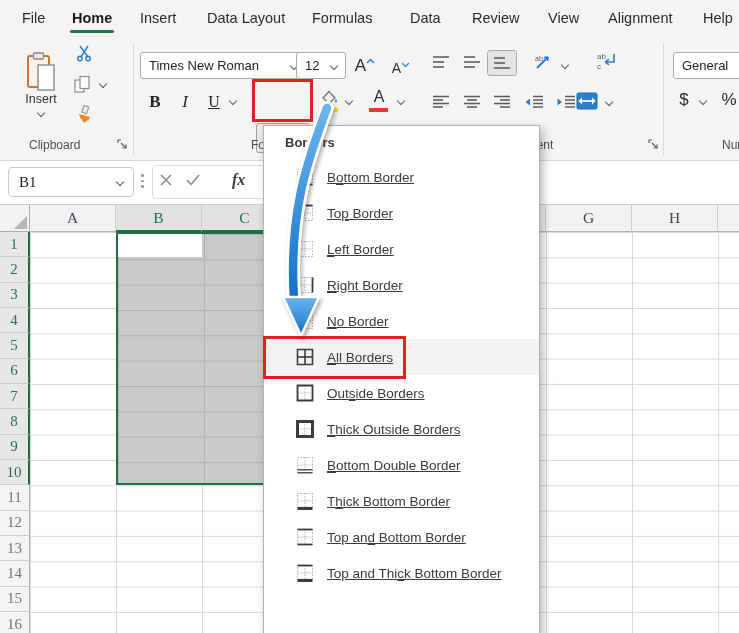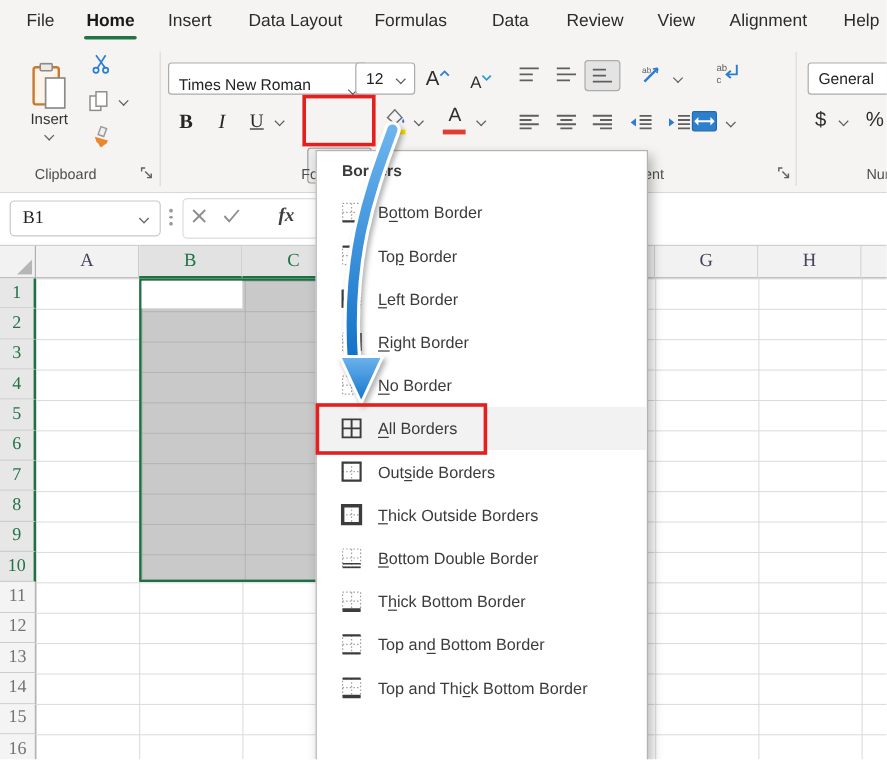--- a/index.html
+++ b/index.html
@@ -68,22 +68,22 @@
   .selection { position:absolute; border:2px solid #1f7145; background:#c9c9c9;
         background-image:linear-gradient(to right,#b2b2b2 1px,transparent 1px),
                          linear-gradient(to bottom,#b2b2b2 1px,transparent 1px);
         background-size:86px 25.333px; }
   .activecell { position:absolute; left:0; top:0; width:84px; height:23.3px; background:#fff; }
   
   .menu { position:absolute; left:263px; top:125px; width:277px; height:510px; background:#fff;
           border:1px solid #b3b3b3; box-shadow:3px 4px 9px rgba(0,0,0,.28); z-index:40; }
   .menu-title { height:33px; display:flex; align-items:center; padding-left:21px;
                 font-size:13px; font-weight:bold; color:#3a3a3a; }
-  .menu-item { height:36px; display:flex; align-items:center; padding-left:20px; gap:13px;
-               font-size:13.5px; color:#3b3b3b; cursor:default; }
+  .menu-item { height:36px; display:flex; align-items:center; padding-left:32px; gap:13px;
+               font-size:13.5px; color:#3b3b3b; cursor:default;text-decoration:underline; }
   .menu-item.highlight { background:#f2f2f2; }
   .menu-item u { text-underline-offset:2px; }
   
   .redbox { position:absolute; border:3px solid #e3201d; z-index:60; pointer-events:none; }
   #arrow-svg { position:absolute; left:0; top:0; z-index:55; pointer-events:none;
                filter:drop-shadow(2px 3px 2px rgba(0,0,0,.30)); }
   .icon-lines line { stroke:#5f5f5f; stroke-width:1.6; }
 </style>
 </head>
 <body>
@@ -136,21 +136,21 @@
       </svg>
     </div>
     <span class="grouplabel" style="left:29px;text-align:center;">Clipboard</span>
     <svg class="launcher" style="left:117px;" width="11" height="11" viewBox="0 0 11 11" fill="none" stroke="#5f5f5f" stroke-width="1.2">
       <path d="M1 4 V1 H4"></path>
         <path d="M4 4 L9 9"></path>
         <path d="M9 5.5 V9 H5.5"></path>
     </svg>
     <div class="vsep" style="left:133px;"></div>
 
-    <div class="combo" style="left:140px; top:17px; width:166px;align-items:flex-end;">
+    <div class="combo" style="left:140px; top:17px; width:166px;">
       <span>Times New Roman</span>
       <span class="chev"></span>
     </div>
     <div class="combo" style="left:296px; top:17px; width:50px;">
       <span>12</span>
       <span class="chev"></span>
     </div>
     <div class="ribbtn" style="left:352px; top:19px; width:26px; height:24px;">
       <span style="font-size:17px; color:#2e2e2e;">A</span>
       <svg width="9" height="7" viewBox="0 0 9 7" style="margin-bottom:10px">

